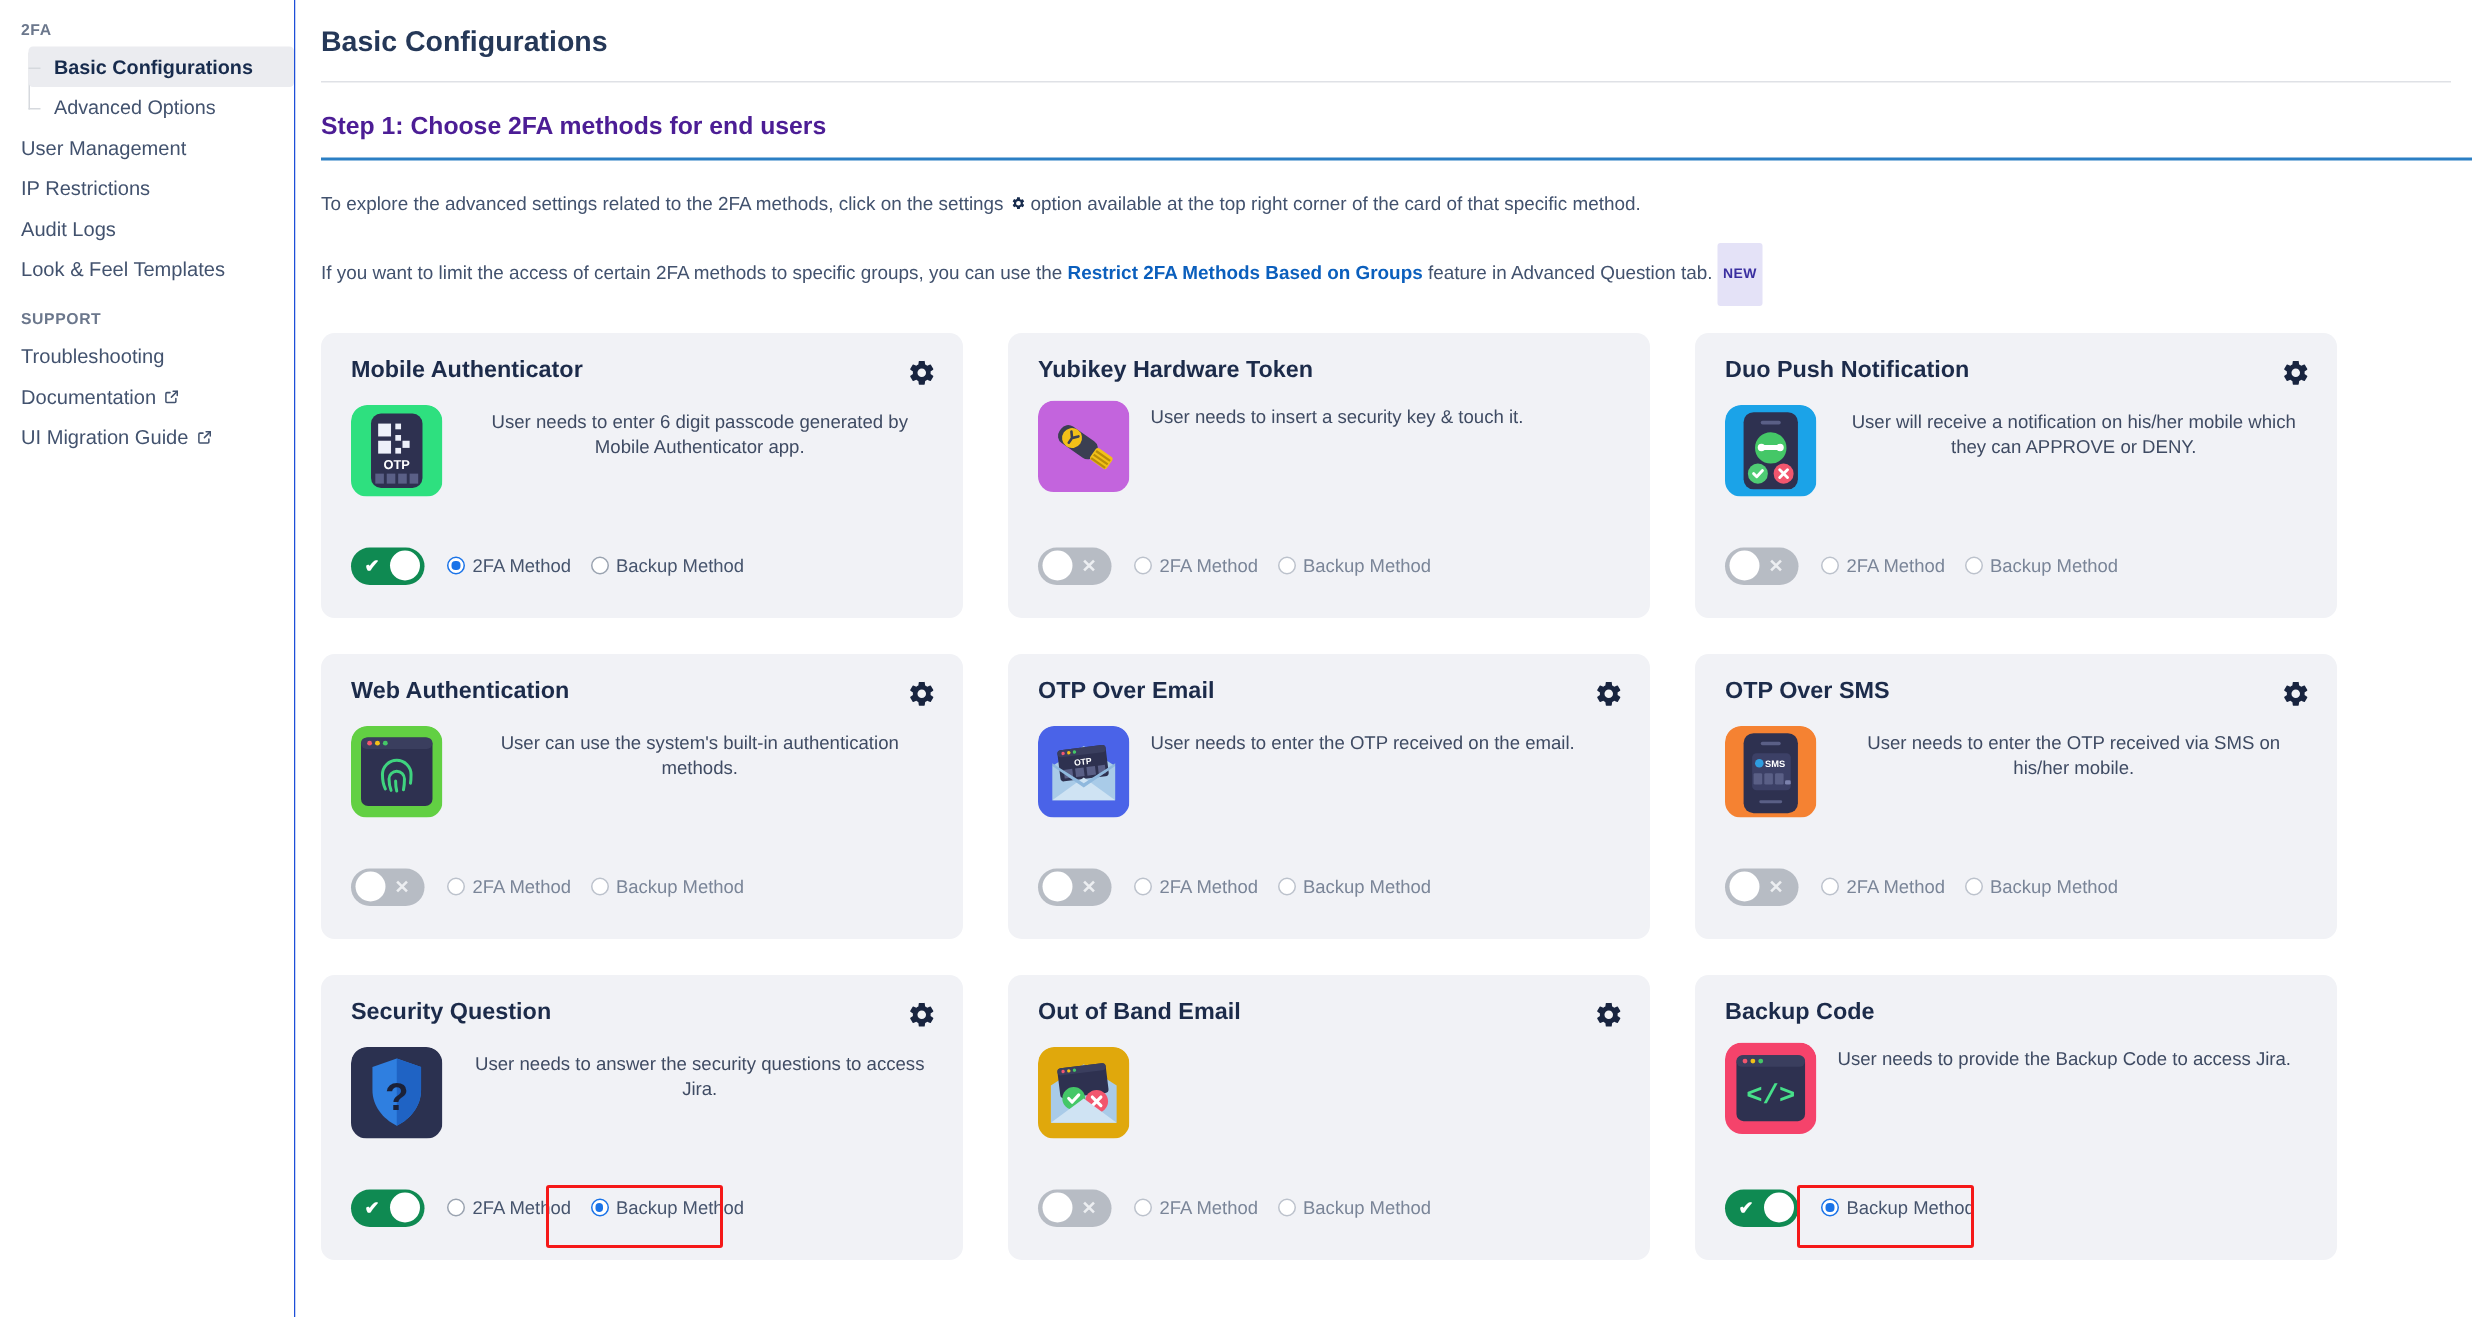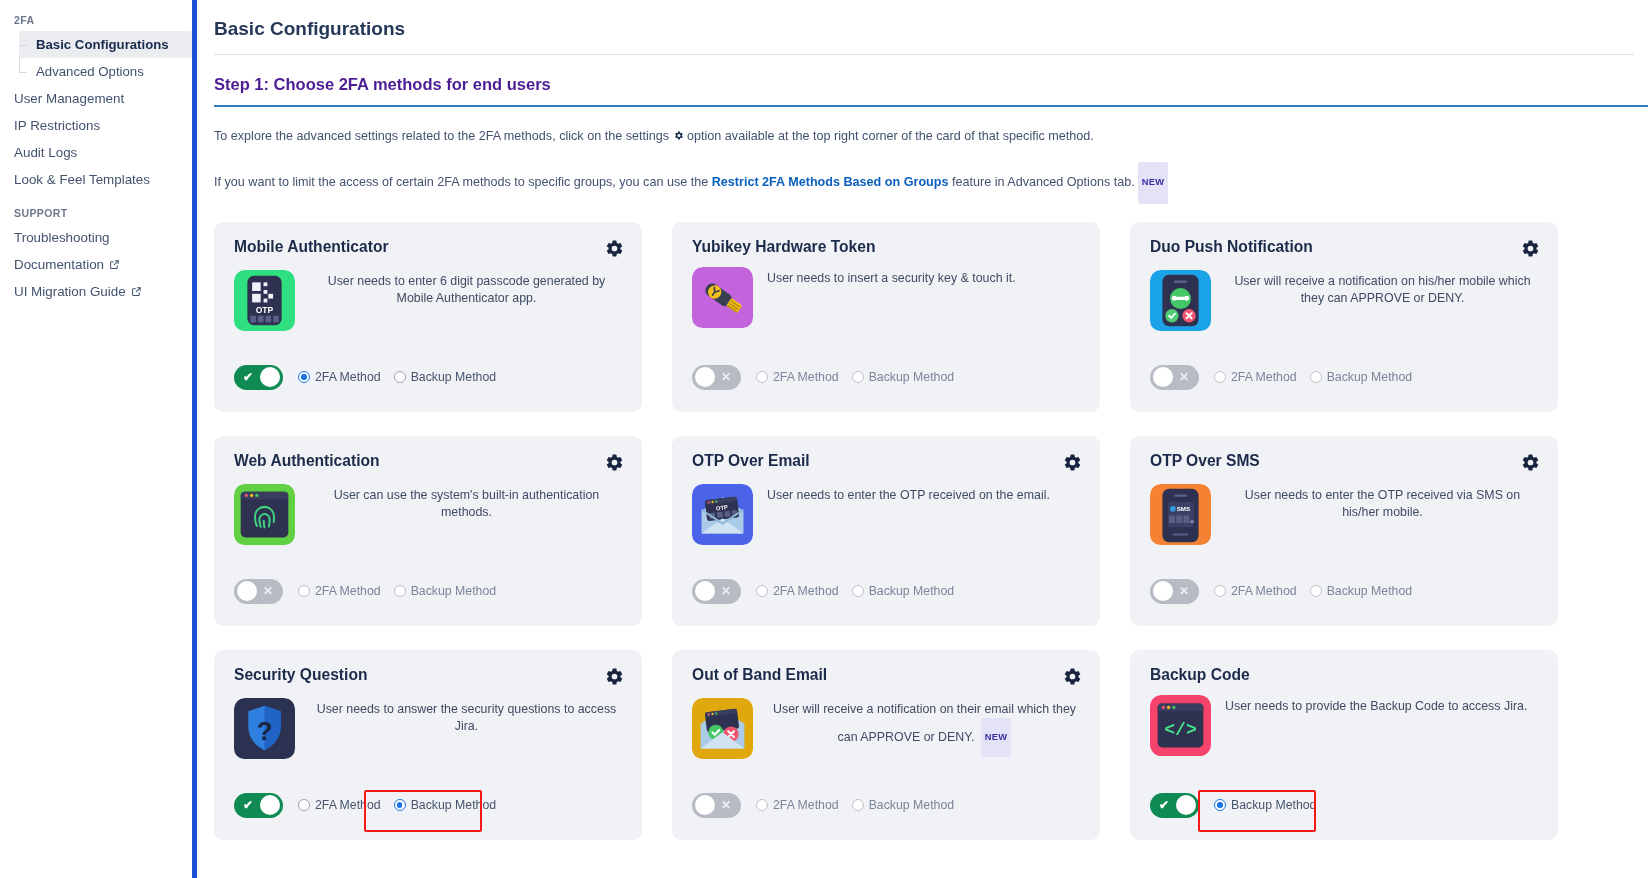--- a/index.html
+++ b/index.html
@@ -8,21 +8,21 @@
     background: #ffffff;
     font-family: "Liberation Sans", sans-serif;
     overflow: hidden;
   }
   .app { display: flex; width: 1648px; height: 878px; }
 
   
   .sidebar {
     width: 197px; flex: 0 0 197px;
     background: #ffffff;
-    border-right: 5px solid #1d4ed8;
+    border-right: 1px solid #1d4ed8;
     padding-top: 14px;
     position: relative;
   }
   .side-section-label {
     font-size: 10.5px; font-weight: 700; letter-spacing: .4px;
     color: #6b778c; padding: 0 0 5px 14px; text-transform: uppercase;
   }
   .side-sub-wrap { position: relative; padding-left: 14px; }
   .side-sub-wrap:before {
     content: ""; position: absolute; left: 19px; top: 4px; bottom: 12px;
@@ -237,21 +237,21 @@
           <svg viewBox="0 0 24 24" width="11" height="11">
               <path fill="#172b4d" d="M19.4 13a7.6 7.6 0 000-2l2-1.6-2-3.4-2.4 1a7.6 7.6 0 00-1.7-1L15 3.3H11l-.3 2.6a7.6 7.6 0 00-1.7 1l-2.4-1-2 3.4 2 1.6a7.6 7.6 0 000 2l-2 1.6 2 3.4 2.4-1a7.6 7.6 0 001.7 1l.3 2.6h4l.3-2.6a7.6 7.6 0 001.7-1l2.4 1 2-3.4-2-1.6zM13 15.4A3.4 3.4 0 1116.4 12 3.4 3.4 0 0113 15.4z"></path>
             </svg>
         </span>
         <span>option available at the top right corner of the card of that specific method.</span>
       </p>
       <div class="spacer"></div>
       <p>
         <span>If you want to limit the access of certain 2FA methods to specific groups, you can use the</span>
         <a class="link">Restrict 2FA Methods Based on Groups</a>
-        <span>feature in Advanced Options tab.</span><span class="badge-new">NEW</span>
+        <span>feature in Advanced Question tab.</span><span class="badge-new">NEW</span>
       </p>
     </div>
 
     <div class="grid" id="cards">
         <div class="card">
           <div class="card-head">
             <div class="card-title">Mobile Authenticator</div>
             <div class="gear-btn">
               <svg viewBox="0 0 24 24" width="19" height="19">
                 <path fill="#18243f" d="M19.43 12.98a7.8 7.8 0 000-1.96l2.11-1.65a.5.5 0 00.12-.64l-2-3.46a.5.5 0 00-.6-.22l-2.49 1a7.3 7.3 0 00-1.69-.98l-.38-2.65a.5.5 0 00-.5-.42h-4a.5.5 0 00-.49.42l-.38 2.65c-.6.25-1.17.58-1.69.98l-2.49-1a.5.5 0 00-.6.22l-2 3.46a.5.5 0 00.12.64l2.11 1.65a7.8 7.8 0 000 1.96l-2.11 1.65a.5.5 0 00-.12.64l2 3.46c.12.21.37.3.6.22l2.49-1c.52.4 1.09.73 1.69.98l.38 2.65c.04.24.25.42.49.42h4c.25 0 .46-.18.5-.42l.38-2.65c.6-.25 1.17-.58 1.69-.98l2.49 1c.23.08.48-.1.6-.22l2-3.46a.5.5 0 00-.12-.64l-2.11-1.65zM12 15.6A3.6 3.6 0 1115.6 12 3.6 3.6 0 0112 15.6z"></path>
@@ -573,21 +573,20 @@
                   <circle cx="23" cy="15.5" r="1.2" fill="#f2c018"></circle>
                   <circle cx="27" cy="15.5" r="1.2" fill="#44c767"></circle>
                 </g>
                 <circle cx="25" cy="36" r="8" fill="#44c767"></circle>
                 <path d="M21.5 36l2.4 2.5 4.6-5" stroke="#fff" stroke-width="2.2" fill="none" stroke-linecap="round" stroke-linejoin="round"></path>
                 <circle cx="41" cy="38" r="8" fill="#f2566e"></circle>
                 <path d="M38 35l6 6M44 35l-6 6" stroke="#fff" stroke-width="2.2" stroke-linecap="round"></path>
                 <path d="M9 53l23-17 23 17z" fill="#cfe3f3"></path>
               </svg>
             </div>
-            <div class="card-desc"><span>User will receive a notification on their email which they can APPROVE or DENY.</span> <span class="badge-new">NEW</span></div>
           </div>
           <div class="card-foot">
             <div class="toggle off">
               <span class="mark">✕</span>
               <span class="knob"></span>
             </div>
             <div class="radios">
               <label class="radio-opt">
                 <span class="radio dim"></span>
                 <span class="radio-label dim">2FA Method</span>

